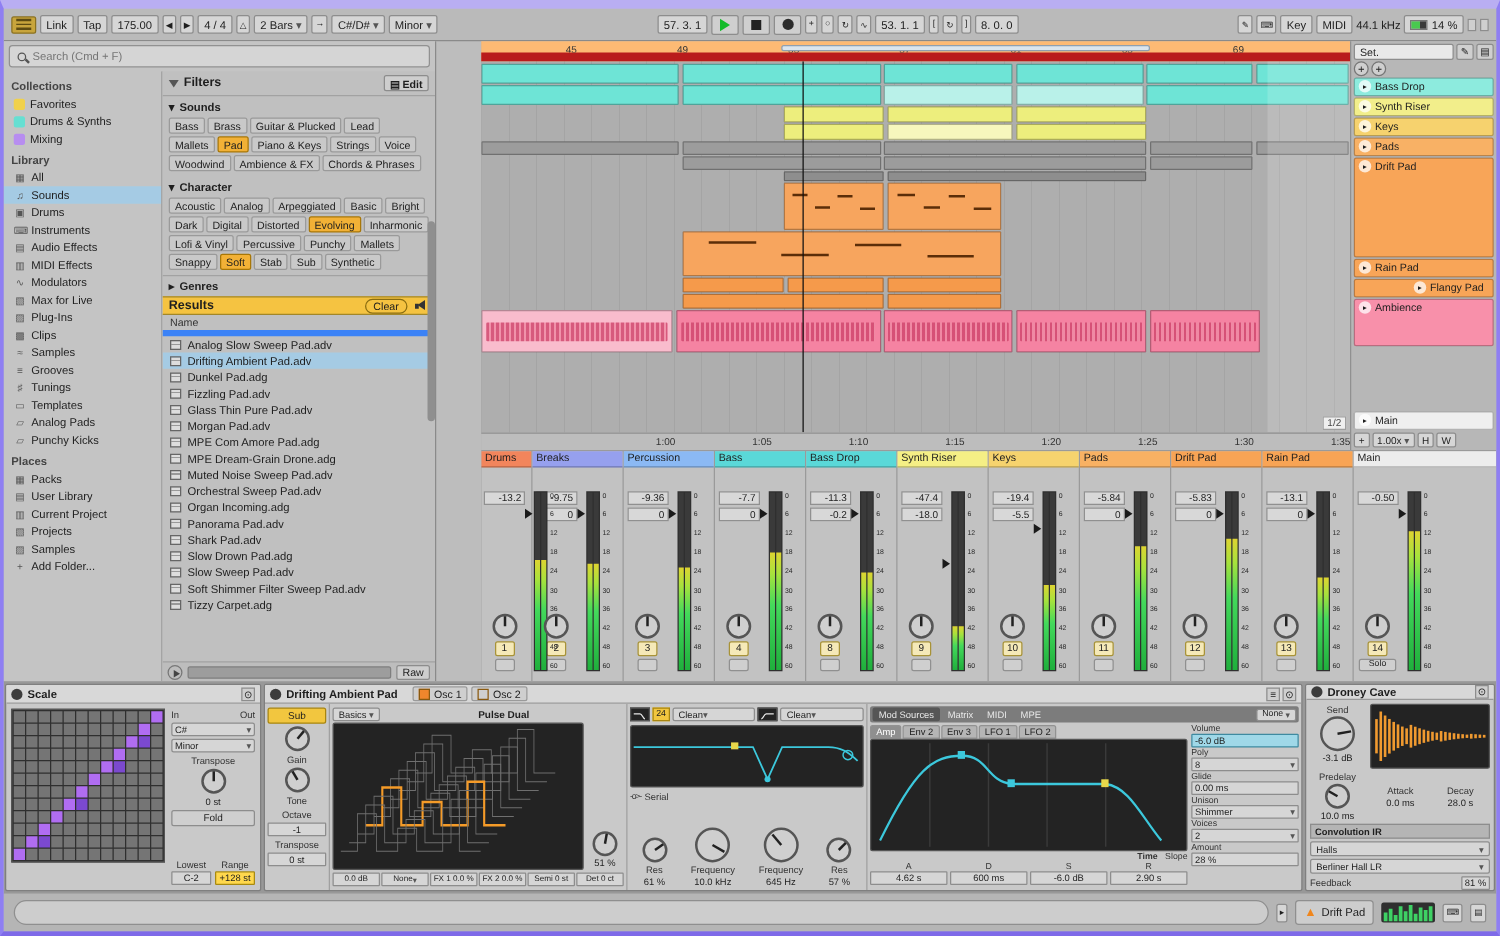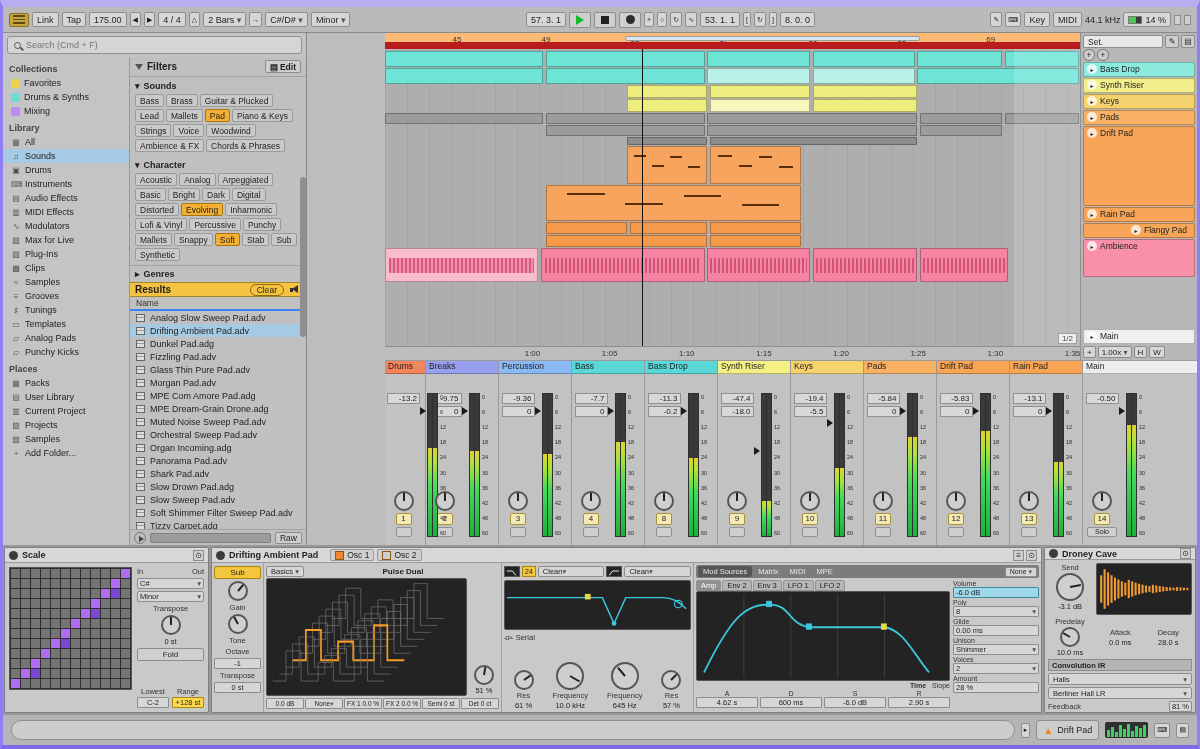--- a/index.html
+++ b/index.html
@@ -15,21 +15,21 @@
   .logo i{display:block;height:1.5px;background:#5e4c12}
   .tsp{flex:1}
   .playbtn,.stopbtn,.recbtn{width:22px;height:16px;background:#cfcfcf;border:1px solid #8d8d8d;border-radius:2px;display:flex;align-items:center;justify-content:center}
   .playbtn b{width:0;height:0;border-top:5px solid transparent;border-bottom:5px solid transparent;border-left:8px solid #13bb2a}
   .stopbtn b{width:8px;height:8px;background:#222}
   .recbtn b{width:9px;height:9px;border-radius:50%;background:#2c2c2c}
   .cpu{display:inline-flex;align-items:center;gap:3px}
   .cpu i{width:14px;height:8px;background:linear-gradient(to right,#49c94f 60%,#3b3b3b 60%);display:inline-block;border:1px solid #777}
   .ind{width:7px;height:10px;background:#cfcfcf;border:1px solid #8d8d8d}
   
-  .browser{position:absolute;top:26px;left:0;width:304px;height:512px;background:#c4c4c4;border-right:1px solid #8a8a8a;display:flex;flex-direction:column}
+  .browser{position:absolute;top:26px;left:0;width:346px;height:512px;background:#c4c4c4;border-right:1px solid #8a8a8a;display:flex;flex-direction:column}
   .b-search{height:18px;margin:3px 4px;background:#d5d5d5;border:1px solid #919191;border-radius:3px;display:flex;align-items:center;gap:5px;padding:0 6px}
   .mag{width:7px;height:7px;border:1.5px solid #555;border-radius:50%;position:relative;flex:none}
   .mag::after{content:"";position:absolute;width:4px;height:1.5px;background:#555;right:-4px;bottom:-2px;transform:rotate(45deg)}
   .b-search-in{border:0;background:transparent;font-size:9px;color:#666;width:100%;outline:none;font-family:inherit}
   .b-cols{flex:1;display:flex;overflow:hidden}
   .b-side{width:127px;border-right:1px solid #999;padding:2px 0;overflow:hidden}
   .b-sec{font-size:9px;font-weight:bold;color:#444;padding:5px 6px 2px}
   .b-item{display:flex;align-items:center;gap:4px;padding:1px 6px 1px 8px;height:14px;white-space:nowrap}
   .b-item.on{background:#a5cbe4}
   .b-ic{width:10px;font-size:8px;color:#555;flex:none;text-align:center}
@@ -42,21 +42,21 @@
   .fg-head{display:flex;gap:4px;align-items:center;font-weight:bold;font-size:9px;padding:4px 5px 1px}
   .fg-tags{padding:1px 4px 3px;display:flex;flex-wrap:wrap}
   .tag{font-size:8.5px;background:#c9c9c9;border:1px solid #9a9a9a;border-radius:2px;padding:0 4px;margin:1px;height:13px;display:inline-flex;align-items:center;white-space:nowrap}
   .tag.on{background:#f2b136;border-color:#a87708}
   .genres-row{display:flex;gap:4px;align-items:center;font-weight:bold;font-size:9px;padding:3px 5px;border-top:1px solid #a2a2a2}
   .results-bar{display:flex;align-items:center;gap:6px;background:#f5c341;border-top:1px solid #a2872a;border-bottom:1px solid #a2872a;padding:1px 5px;height:15px;font-weight:bold}
   .clear-btn{margin-left:auto;border:1px solid #8a6d10;border-radius:7px;padding:0 6px;font-size:8.5px;font-weight:normal;height:12px;display:flex;align-items:center}
   .spk{position:relative;width:11px;height:9px;flex:none}
   .spk::before{content:"";position:absolute;left:0;top:2.5px;width:3px;height:4px;background:#333}
   .spk::after{content:"";position:absolute;left:2px;top:0;border-top:4.5px solid transparent;border-bottom:4.5px solid transparent;border-right:6px solid #333}
-  .name-col{padding:1px 6px;border-bottom:2px solid #3b82f6;font-size:8.5px;color:#333}
+  .name-col{padding:1px 6px;border-bottom:5px solid #3b82f6;font-size:8.5px;color:#333}
   #file-list{flex:1;overflow:hidden}
   .frow{display:flex;align-items:center;gap:5px;height:13px;padding:0 6px;white-space:nowrap}
   .frow.on{background:#a5cbe4}
   .f-ic{width:9px;height:8px;border:1px solid #666;background:linear-gradient(#ddd 30%,#999 30%,#999 45%,#ddd 45%);flex:none}
   .f-lb{font-size:9px;overflow:hidden;text-overflow:ellipsis}
   .b-preview{height:16px;display:flex;align-items:center;gap:4px;padding:0 4px;border-top:1px solid #a2a2a2;background:#bdbdbd}
   .pv-play{width:12px;height:12px;border:1px solid #777;border-radius:50%;position:relative;flex:none}
   .pv-play::after{content:"";position:absolute;left:4px;top:3px;border-top:3px solid transparent;border-bottom:3px solid transparent;border-left:5px solid #444}
   .pv-bar{flex:1;height:10px;background:#9d9d9d;border:1px solid #7f7f7f;border-radius:2px}
   .raw-btn{border:1px solid #8d8d8d;background:#cecece;border-radius:2px;font-size:8.5px;padding:0 4px;height:12px;display:flex;align-items:center}

